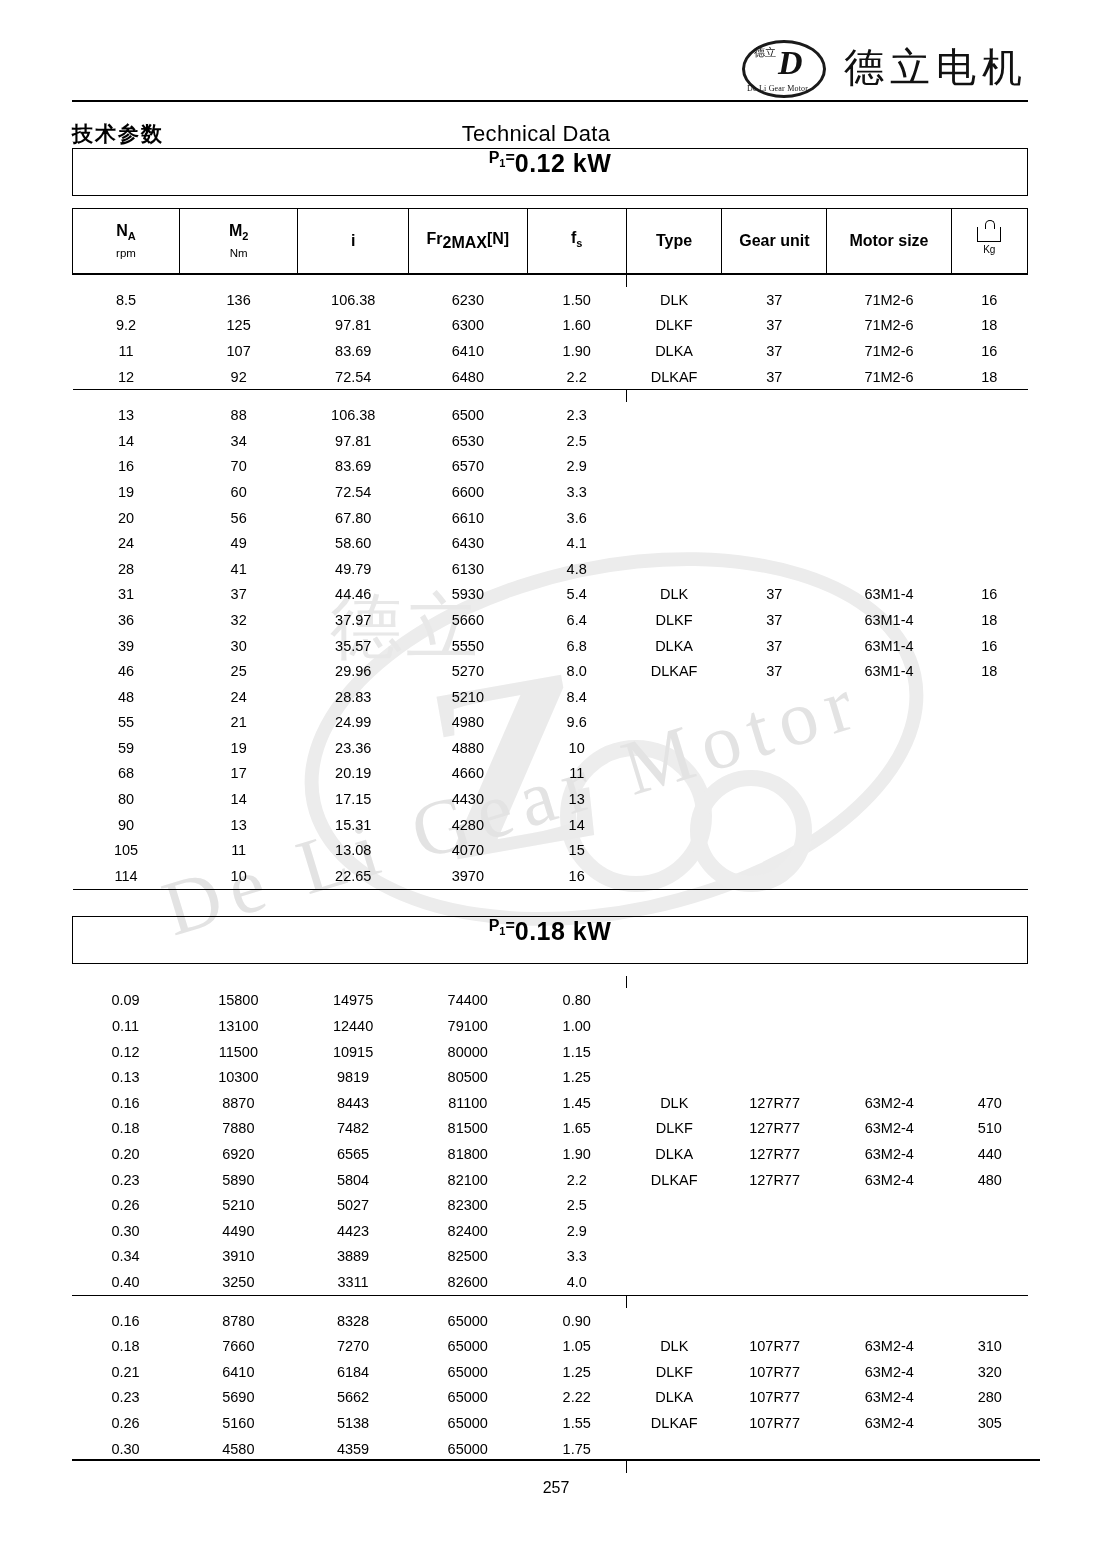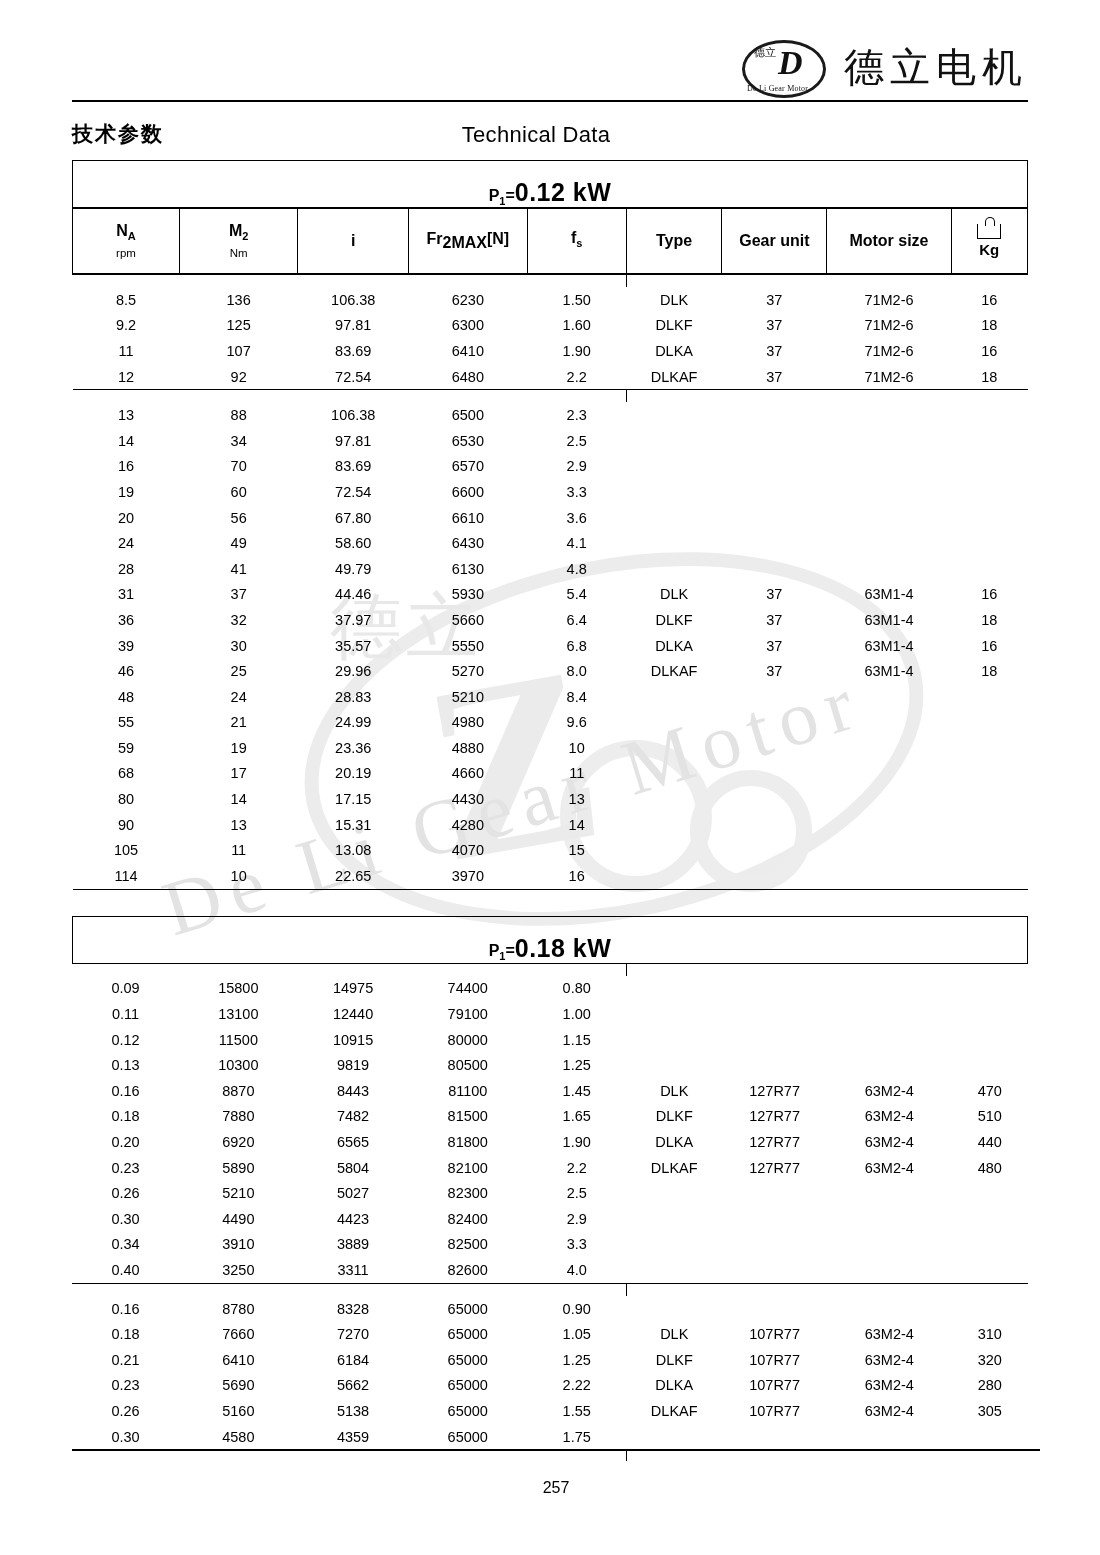--- a/index.html
+++ b/index.html
@@ -145,23 +145,23 @@
     z-index: 2;
     border-bottom: 2px solid #000;
     margin-top: 4px;
   }
 
   
   .title-row {
     position: relative;
     z-index: 2;
     display: flex;
-    align-items: flex-end;
+    align-items: center;
     margin-top: 18px;
-    margin-bottom: 12px;
+    margin-bottom: 0;
   }
   .title-cn {
     font-family: "DejaVu Sans", sans-serif;
     font-size: 21px;
     font-weight: bold;
     letter-spacing: 2px;
   }
   .title-en {
     flex: 1;
     text-align: center;
@@ -171,23 +171,23 @@
     margin-right: 120px;
   }
 
   
   .power-banner {
     position: relative;
     z-index: 2;
     border: 1.5px solid #000;
     height: 46px;
     display: flex;
-    align-items: flex-end;
+    align-items: flex-start;
     justify-content: center;
-    margin-bottom: 0;
+    margin-bottom: 12px;
     background: transparent;
   }
   .power-banner .p1 {
     font-size: 16px;
     font-weight: bold;
     letter-spacing: 0;
   }
   .power-banner .p1 sub {
     font-size: 11px;
   }
@@ -249,21 +249,21 @@
     position: absolute;
     left: 50%;
     top: -7px;
     margin-left: -4px;
     width: 8px;
     height: 8px;
     border: 1.5px solid #000;
     border-bottom: none;
     border-radius: 8px 8px 0 0;
   }
-  .kg-label { display:block; font-size: 15px; font-weight: bold; }
+  .kg-label { display:block; font-size: 10px; font-weight: normal; }
 
   .dt td {
     font-size: 14.5px;
     text-align: center;
     height: 25.6px;
     padding: 0;
     border: none;
   }
   .col-div { border-right: 1.5px solid #000; }
   .grp-end td { border-bottom: 1.5px solid #000; }
@@ -275,21 +275,21 @@
   .band-gap { height: 26px; }
 
   
   .footer {
     position: absolute;
     left: 72px;
     right: 60px;
     bottom: 58px;
     z-index: 2;
     border-top: 2px solid #000;
-    padding-top: 28px;
+    padding-top: 18px;
     text-align: center;
     font-size: 16px;
   }
 </style>
 </head>
 <body>
 
 <div class="page">
 
   <div class="watermark">

